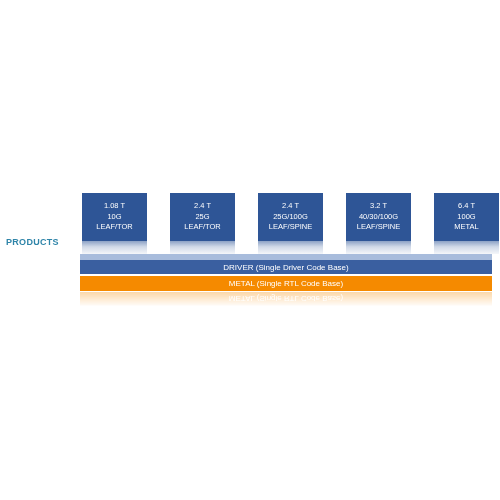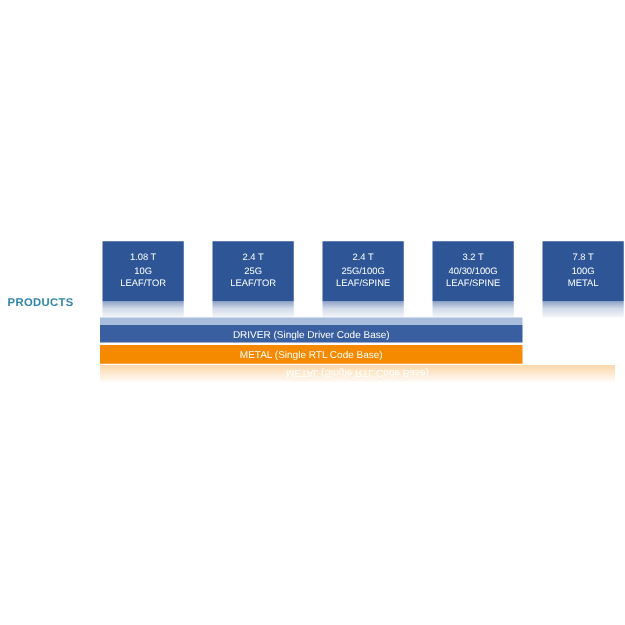--- a/index.html
+++ b/index.html
@@ -79,21 +79,21 @@
     background: linear-gradient(to bottom,
                 rgba(46, 85, 150, 0.55) 0%,
                 rgba(46, 85, 150, 0.22) 45%,
                 rgba(46, 85, 150, 0.05) 100%);
   }
 
   
   .arch-bar {
     position: absolute;
     left: 80px;
-    width: 338px;
+    width: 412px;
     color: #ffffff;
     font-size: 8px;
     display: flex;
     align-items: center;
     justify-content: center;
     text-align: center;
     white-space: nowrap;
   }
   #bar-driver-cap {
     top: 254px;
@@ -159,21 +159,21 @@
         <span class="pline">LEAF/SPINE</span>
       </div>
       <div class="product-reflection" style="left: 258px;"></div>
       <div class="product-box" style="left: 346px;">
         <span class="pline">3.2 T</span>
         <span class="pline">40/30/100G</span>
         <span class="pline">LEAF/SPINE</span>
       </div>
       <div class="product-reflection" style="left: 346px;"></div>
       <div class="product-box" style="left: 434px;">
-        <span class="pline">7.8 T</span>
+        <span class="pline">6.4 T</span>
         <span class="pline">100G</span>
         <span class="pline">METAL</span>
       </div>
       <div class="product-reflection" style="left: 434px;"></div>
     </div>
 
   <div class="arch-bar" id="bar-driver-cap"></div>
 
   <div class="arch-bar" id="bar-driver">DRIVER (Single Driver Code Base)</div>
 

